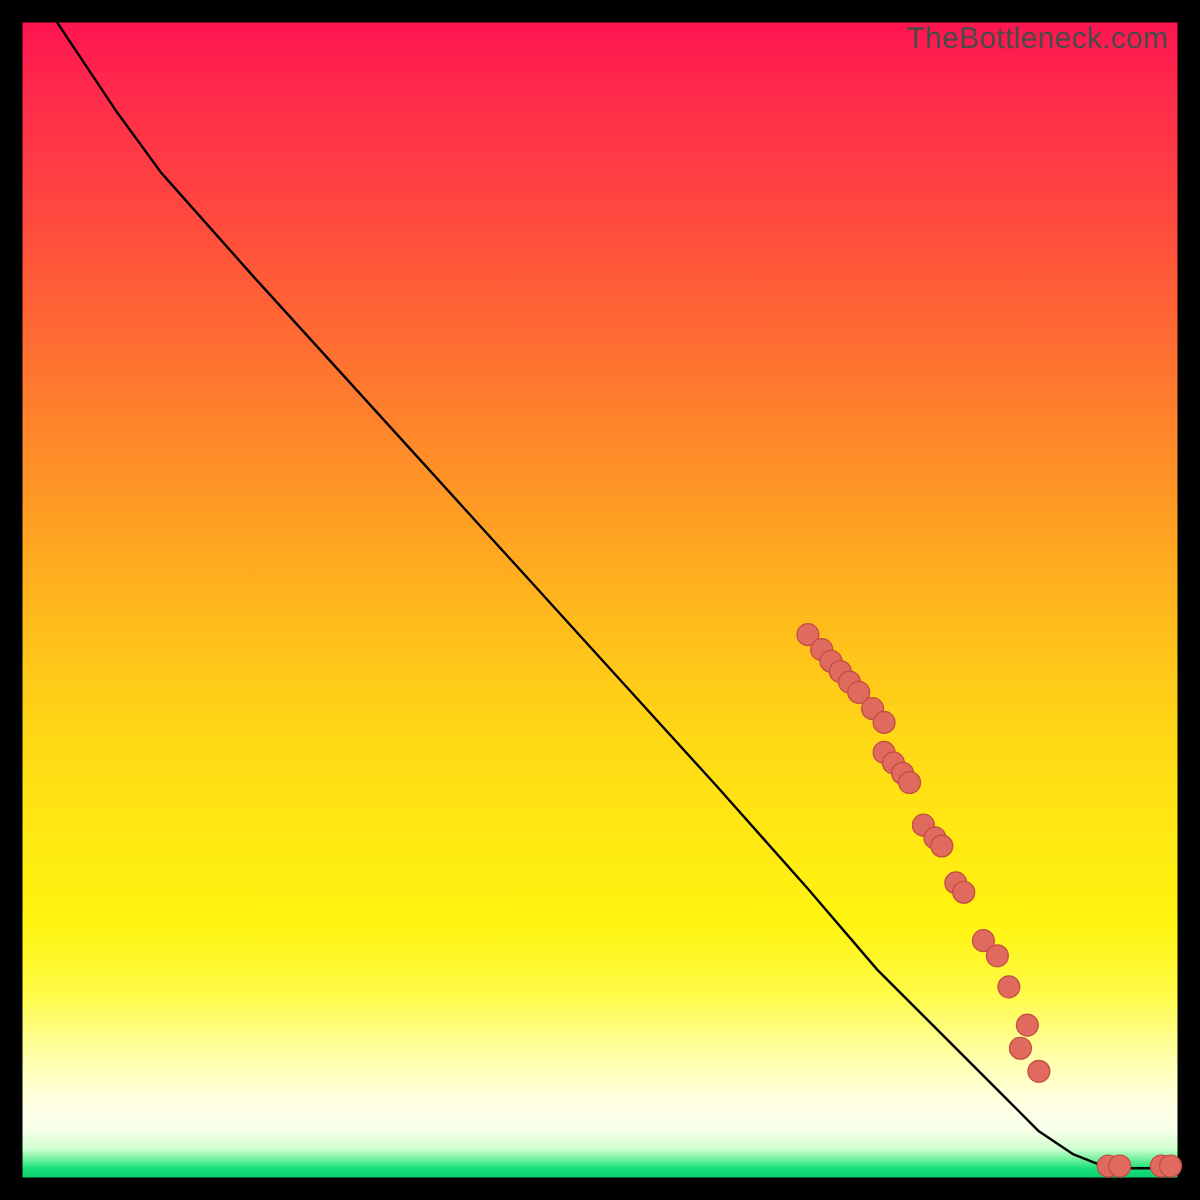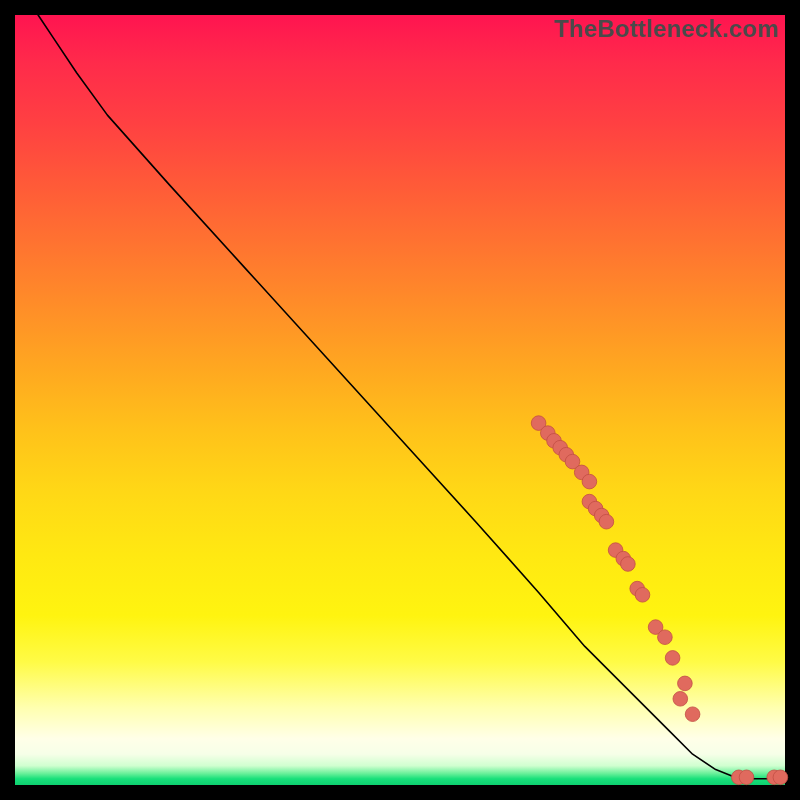--- a/index.html
+++ b/index.html
@@ -45,22 +45,22 @@
       #6af09a 98.5%,
       #18e07a 99.2%,
       #0ed070 100%
     );
   }
   .watermark {
     position: absolute;
     top: 0px;
     right: 6px;
     color: #4a4a4a;
-    font-size: 24px;
-    font-weight: 700;
+    font-size: 20px;
+    font-weight: 400;
     letter-spacing: 0.2px;
     user-select: none;
   }
   svg.overlay {
     position: absolute;
     left: 0;
     top: 0;
     width: 770px;
     height: 770px;
     overflow: visible;

